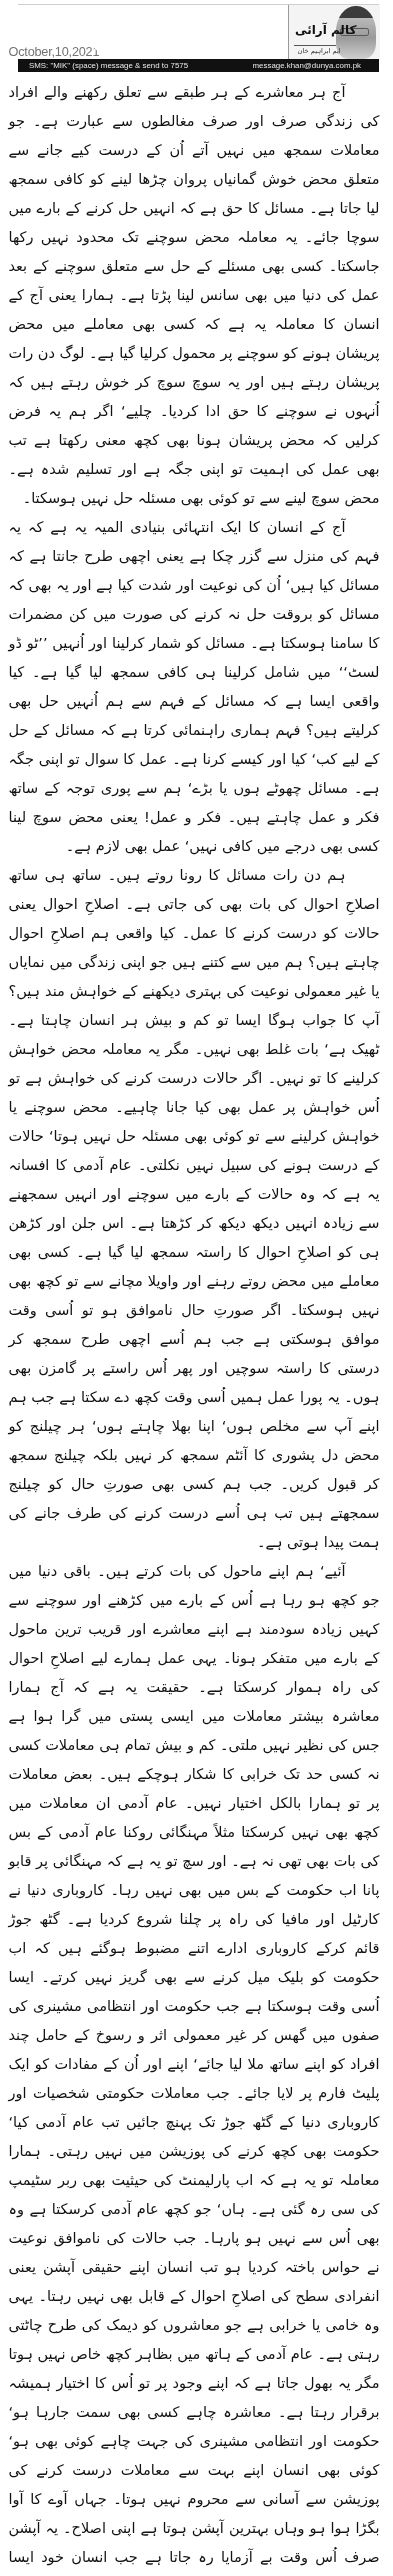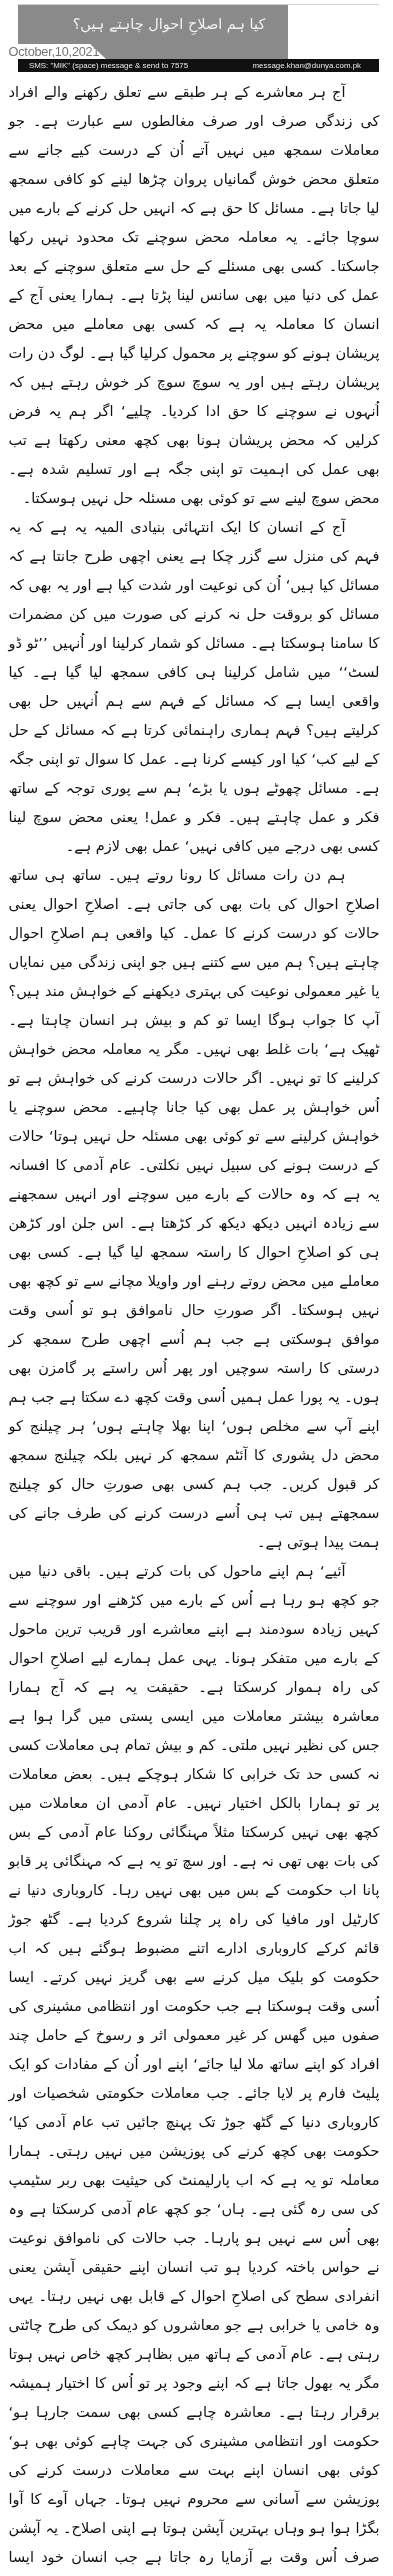--- a/index.html
+++ b/index.html
@@ -20,25 +20,29 @@
   .sms-text { position: absolute; left: 11px; top: 0; }
   .email-text { position: absolute; right: 18px; top: 0; }
   .article { position: absolute; left: 8.5px; top: 78px; width: 371px; direction: rtl; text-align: justify; font-family: "DejaVu Sans", sans-serif; font-size: 14.5px; line-height: 29px; color: #111; }
   .para { margin: 0; text-indent: 34px; }
 </style>
 </head>
 <body>
 
 <div class="header">
   <div class="header-topline"></div>
-  <div class="title-band">
-    <div class="title-text">کیا ہم اصلاحِ احوال چاہتے ہیں؟</div>
-  </div>
   <div class="date-tab">
     <span class="date-text">October,10,2021</span>
+  </div>
+  <div class="photo-box">
+    <div class="photo-face"></div>
+    <div class="photo-glasses"></div>
+    <div class="column-name">کالم آرائی</div>
+    <div class="column-divider"></div>
+    <div class="author-name">ایم ابراہیم خان</div>
   </div>
   <div class="sms-bar">
     <span class="sms-text">SMS: "MIK" (space) message &amp; send to 7575</span>
     <span class="email-text">message.khan@dunya.com.pk</span>
   </div>
 </div>
 
 <div class="article">
   <p class="para">آج ہر معاشرے کے ہر طبقے سے تعلق رکھنے والے افراد کی زندگی صرف اور صرف مغالطوں سے عبارت ہے۔ جو معاملات سمجھ میں نہیں آتے اُن کے درست کیے جانے سے متعلق محض خوش گمانیاں پروان چڑھا لینے کو کافی سمجھ لیا جاتا ہے۔ مسائل کا حق ہے کہ انہیں حل کرنے کے بارے میں سوچا جائے۔ یہ معاملہ محض سوچنے تک محدود نہیں رکھا جاسکتا۔ کسی بھی مسئلے کے حل سے متعلق سوچنے کے بعد عمل کی دنیا میں بھی سانس لینا پڑتا ہے۔ ہمارا یعنی آج کے انسان کا معاملہ یہ ہے کہ کسی بھی معاملے میں محض پریشان ہونے کو سوچنے پر محمول کرلیا گیا ہے۔ لوگ دن رات پریشان رہتے ہیں اور یہ سوچ سوچ کر خوش رہتے ہیں کہ اُنہوں نے سوچنے کا حق ادا کردیا۔ چلیے‘ اگر ہم یہ فرض کرلیں کہ محض پریشان ہونا بھی کچھ معنی رکھتا ہے تب بھی عمل کی اہمیت تو اپنی جگہ ہے اور تسلیم شدہ ہے۔ محض سوچ لینے سے تو کوئی بھی مسئلہ حل نہیں ہوسکتا۔</p>
   <p class="para">آج کے انسان کا ایک انتہائی بنیادی المیہ یہ ہے کہ یہ فہم کی منزل سے گزر چکا ہے یعنی اچھی طرح جانتا ہے کہ مسائل کیا ہیں‘ اُن کی نوعیت اور شدت کیا ہے اور یہ بھی کہ مسائل کو بروقت حل نہ کرنے کی صورت میں کن مضمرات کا سامنا ہوسکتا ہے۔ مسائل کو شمار کرلینا اور اُنہیں ’’ٹو ڈو لسٹ‘‘ میں شامل کرلینا ہی کافی سمجھ لیا گیا ہے۔ کیا واقعی ایسا ہے کہ مسائل کے فہم سے ہم اُنہیں حل بھی کرلیتے ہیں؟ فہم ہماری راہنمائی کرتا ہے کہ مسائل کے حل کے لیے کب‘ کیا اور کیسے کرنا ہے۔ عمل کا سوال تو اپنی جگہ ہے۔ مسائل چھوٹے ہوں یا بڑے‘ ہم سے پوری توجہ کے ساتھ فکر و عمل چاہتے ہیں۔ فکر و عمل! یعنی محض سوچ لینا کسی بھی درجے میں کافی نہیں‘ عمل بھی لازم ہے۔</p>

